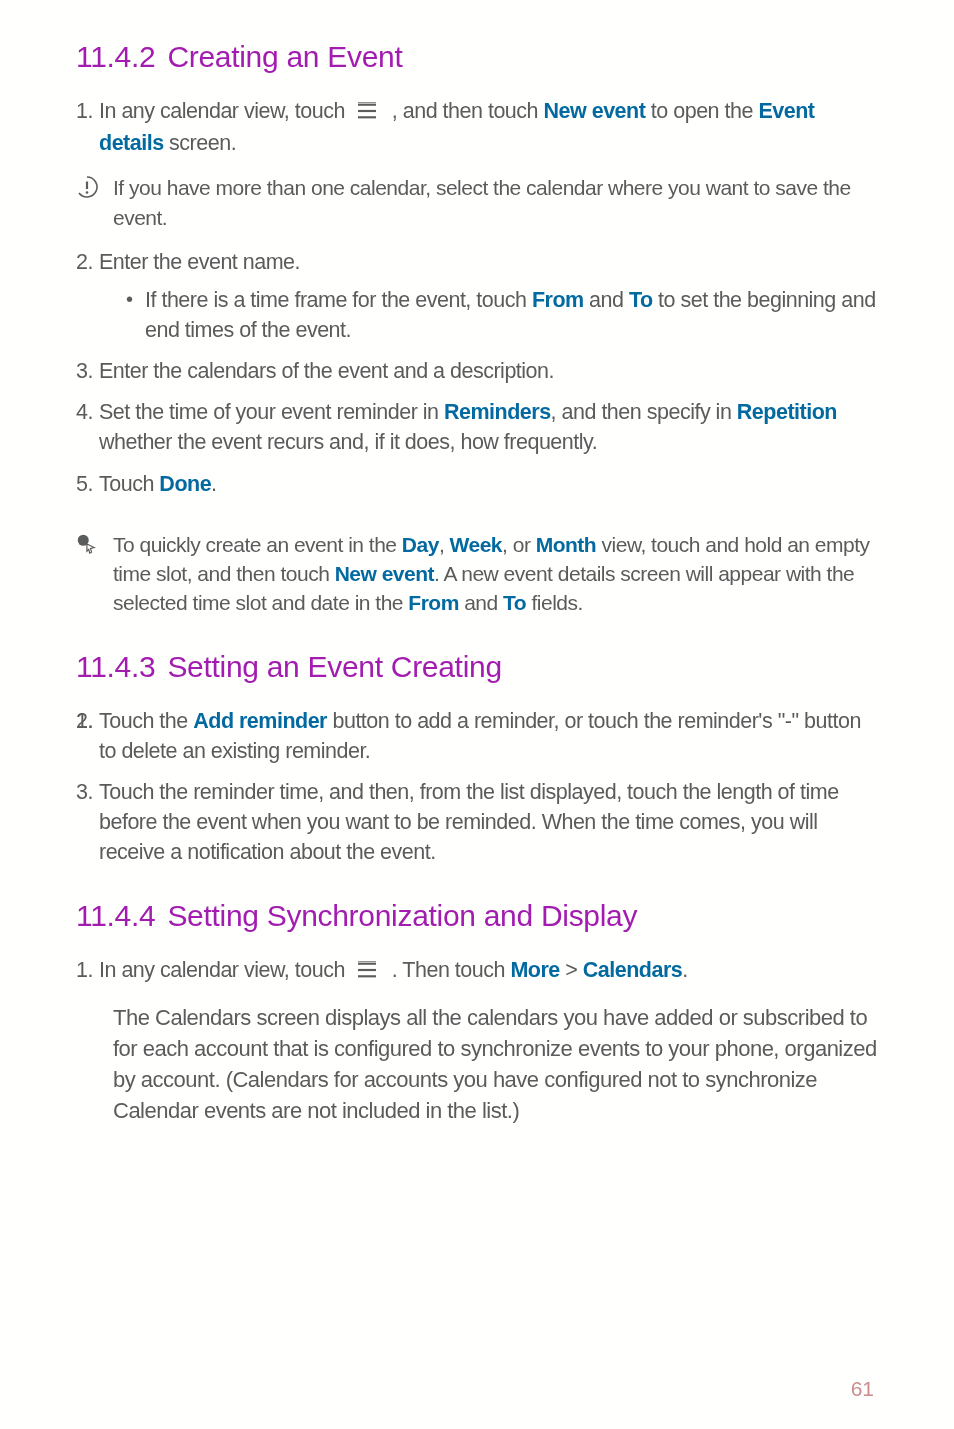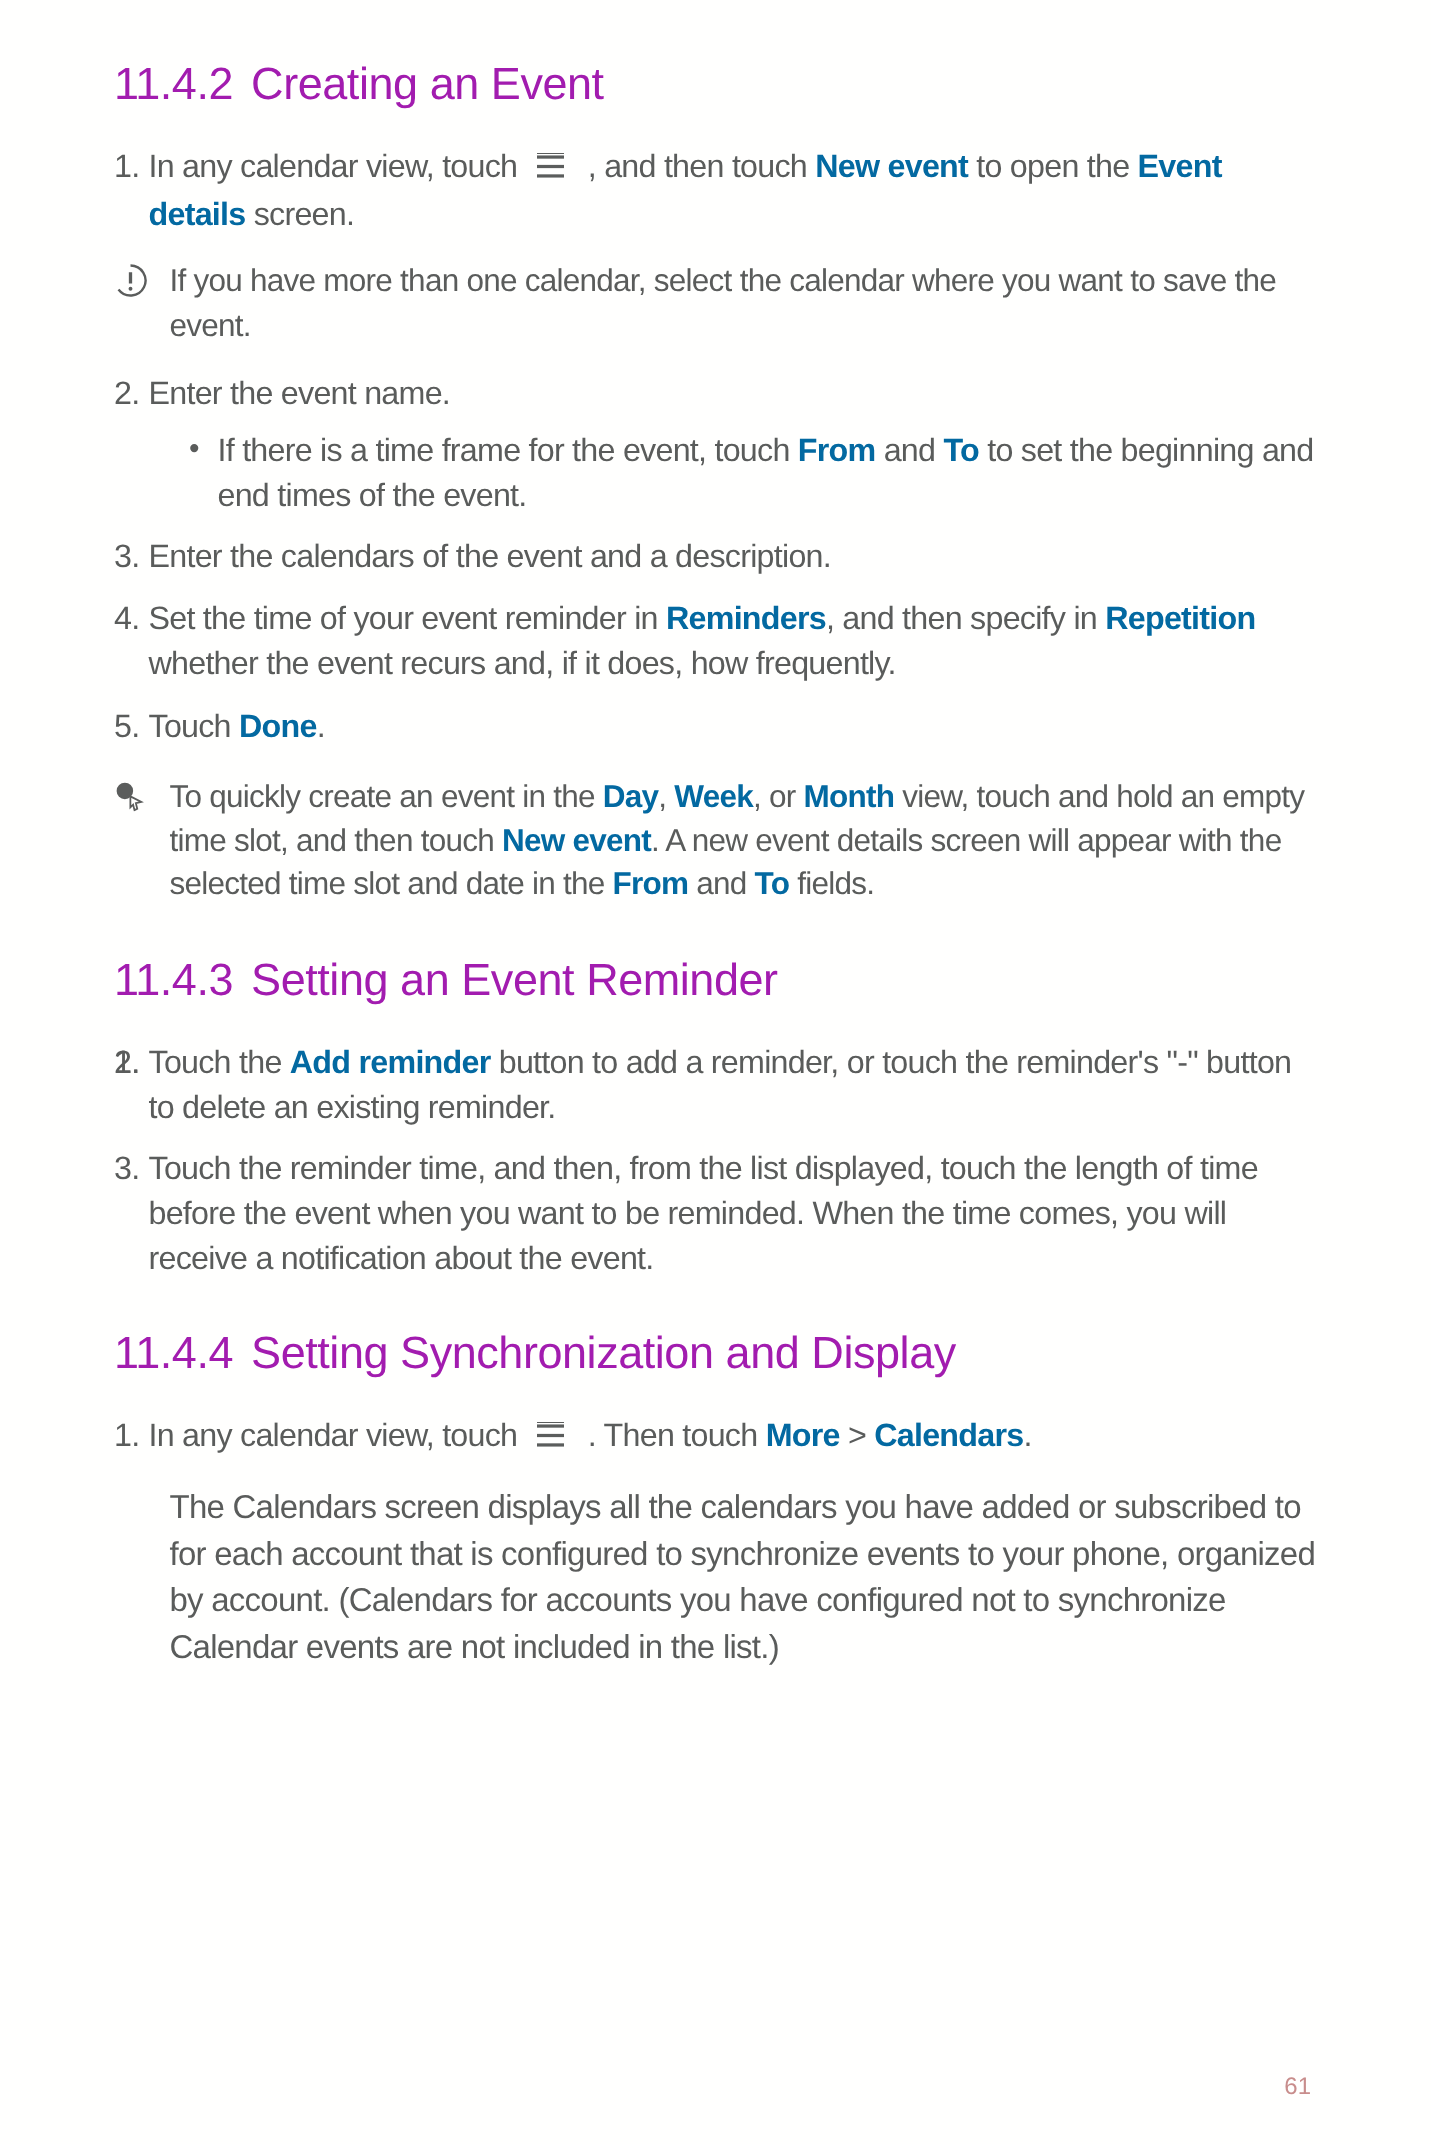--- a/index.html
+++ b/index.html
@@ -62,21 +62,21 @@
   .menu-icon {
     display: inline-block;
     width: 24px;
     vertical-align: -2px;
     margin: 0 6px;
   }
   .pgnum {
     position: absolute;
     right: 80px;
     bottom: 26px;
-    font-size: 16px;
+    font-size: 21px;
     color: #c88d8c;
   }
   svg { display: block; }
   .menu-icon svg { display: inline-block; }
 </style>
 </head>
 <body>
 
 <h2><span class="hnum">11.4.2</span><span>Creating an Event</span></h2>
 
@@ -124,32 +124,32 @@
   <li>
     <span class="num">4.</span>
     <span>Set the time of your event reminder in </span><b>Reminders</b><span>, and then specify in </span><b>Repetition</b><span> whether the event recurs and, if it does, how frequently.</span>
   </li>
   <li>
     <span class="num">5.</span>
     <span>Touch </span><b>Done</b><span>.</span>
   </li>
 </ol>
 
-<div class="callout" style="margin-top:18px;">
+<div class="callout" style="margin-top:31px;">
   <span class="c-icon">
     <svg viewBox="0 0 24 24" width="22" height="22">
         <circle cx="9" cy="9" r="6" fill="#5b5d5c"></circle>
         <path d="M13 13 L21 17 L17 18 L18 22 L16 23 L15 19 L13 21 Z" fill="none" stroke="#5b5d5c" stroke-width="1.3"></path>
       </svg>
   </span>
   <span>To quickly create an event in the </span><b>Day</b><span>, </span><b>Week</b><span>, or </span><b>Month</b><span> view, touch and hold an empty time slot, and then touch </span><b>New event</b><span>. A new event details screen will appear with the selected time slot and date in the </span><b>From</b><span> and </span><b>To</b><span> fields.</span>
 </div>
 
 <div class="sec">
-<h2><span class="hnum">11.4.3</span><span>Setting an Event Reminder</span></h2>
+<h2><span class="hnum">11.4.3</span><span>Setting an Event Creating</span></h2>
 <ol>
   <li>
     <span class="num">1.</span>
   </li>
   <li>
     <span class="num">2.</span>
     <span>Touch the </span><b>Add reminder</b><span> button to add a reminder, or touch the reminder's "-" button to delete an existing reminder.</span>
   </li>
   <li>
     <span class="num">3.</span>

